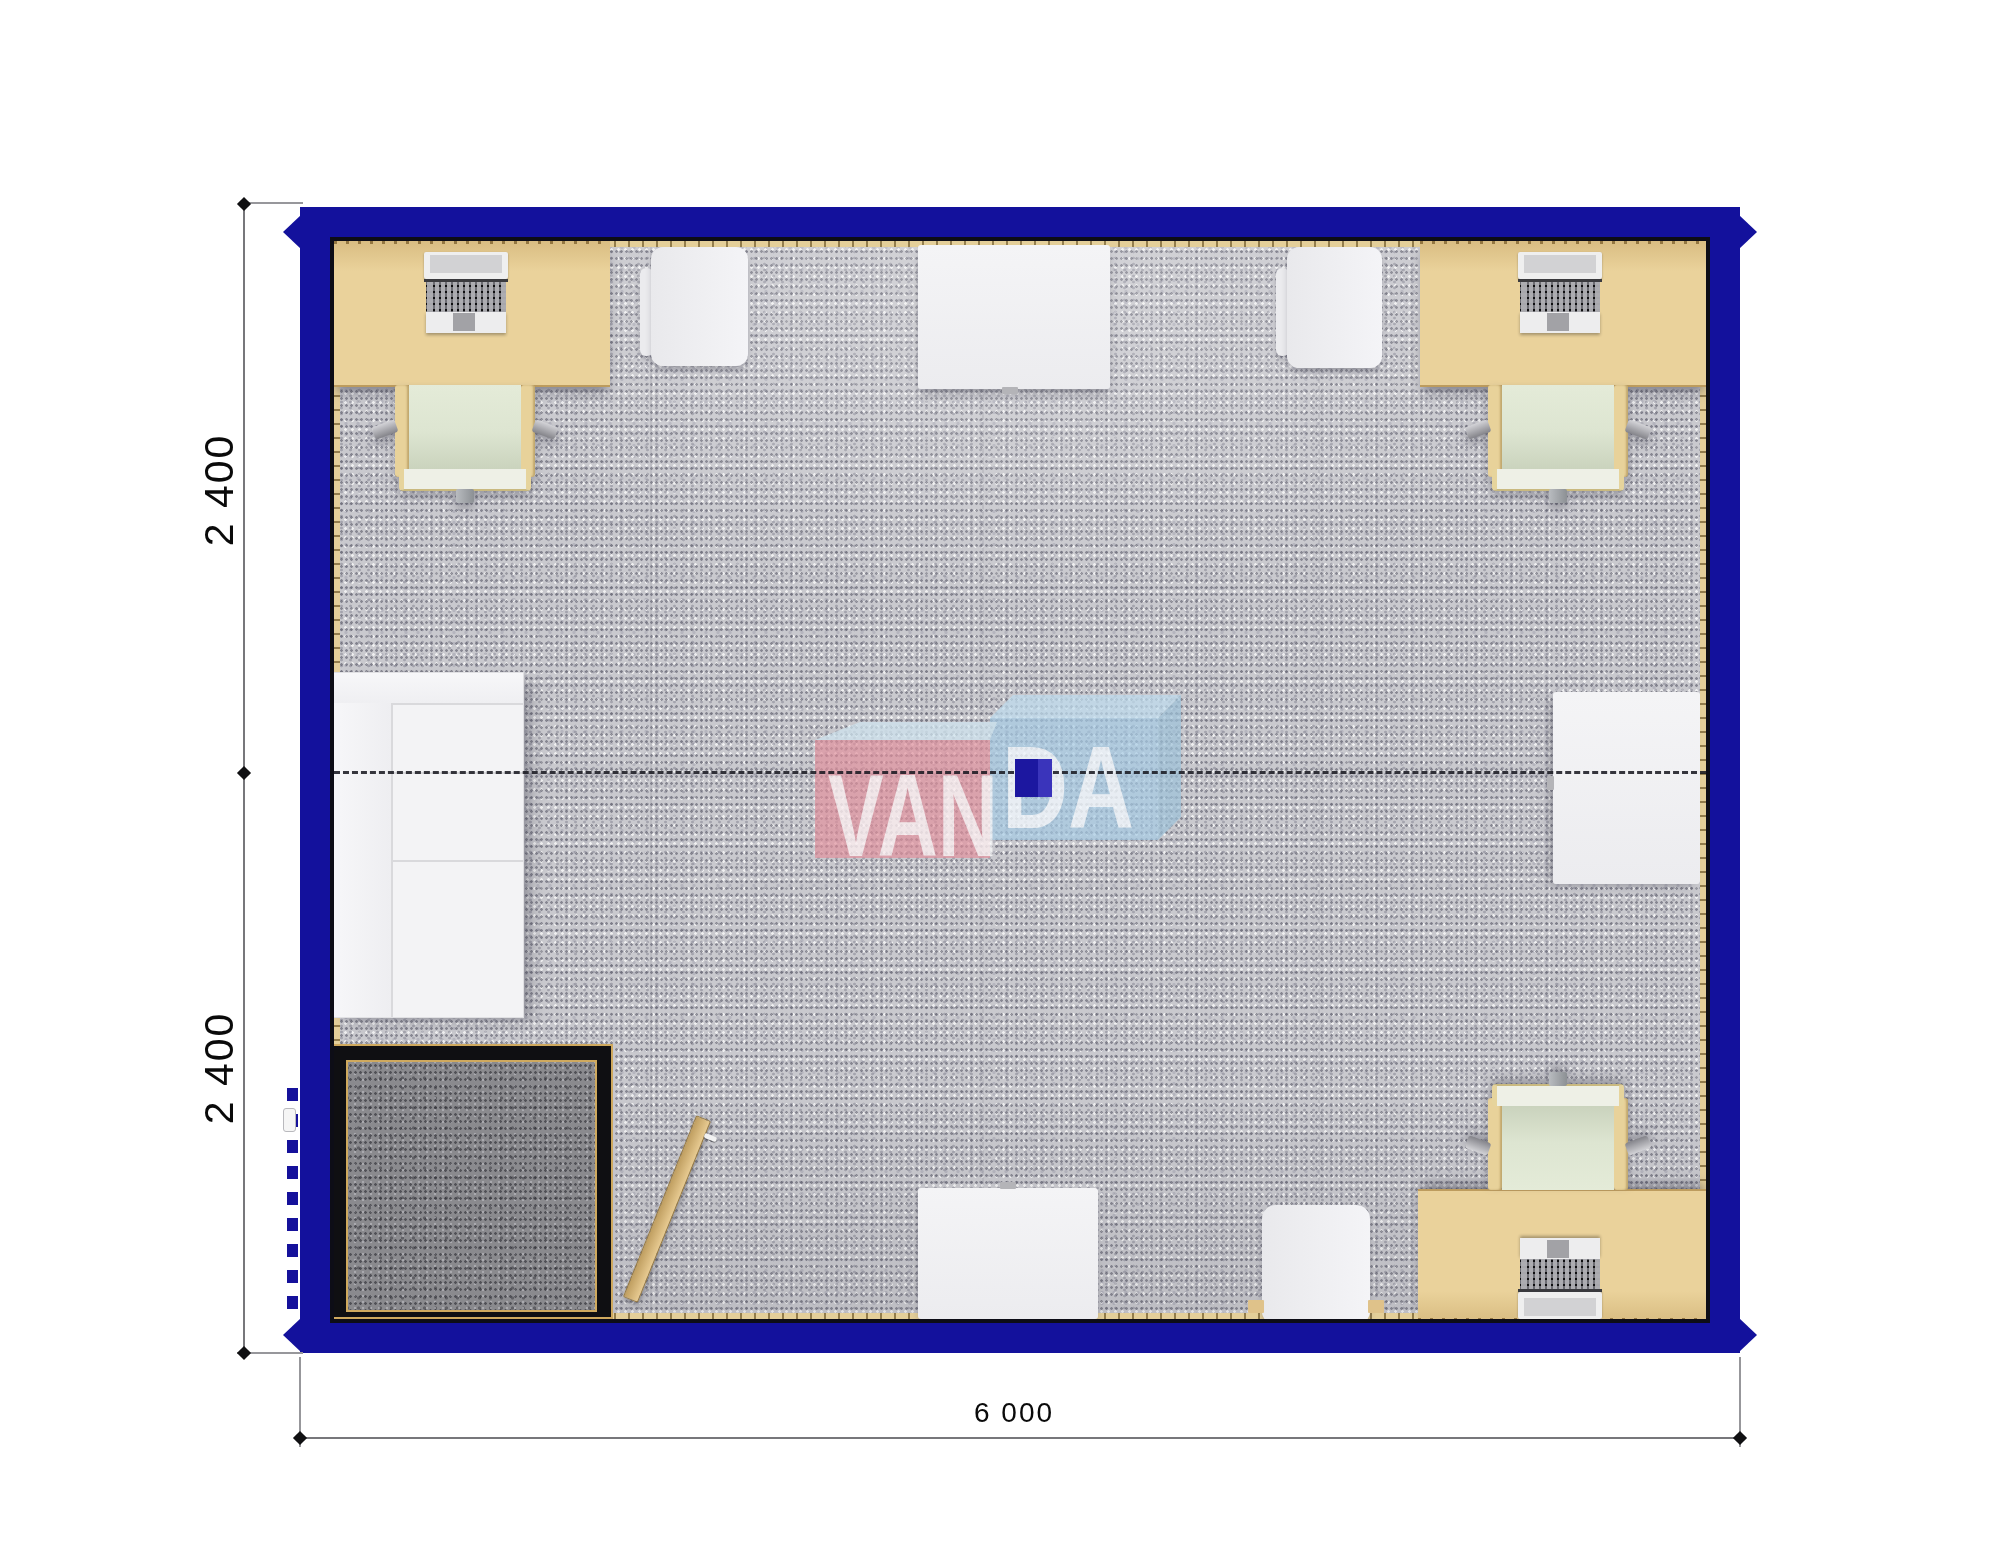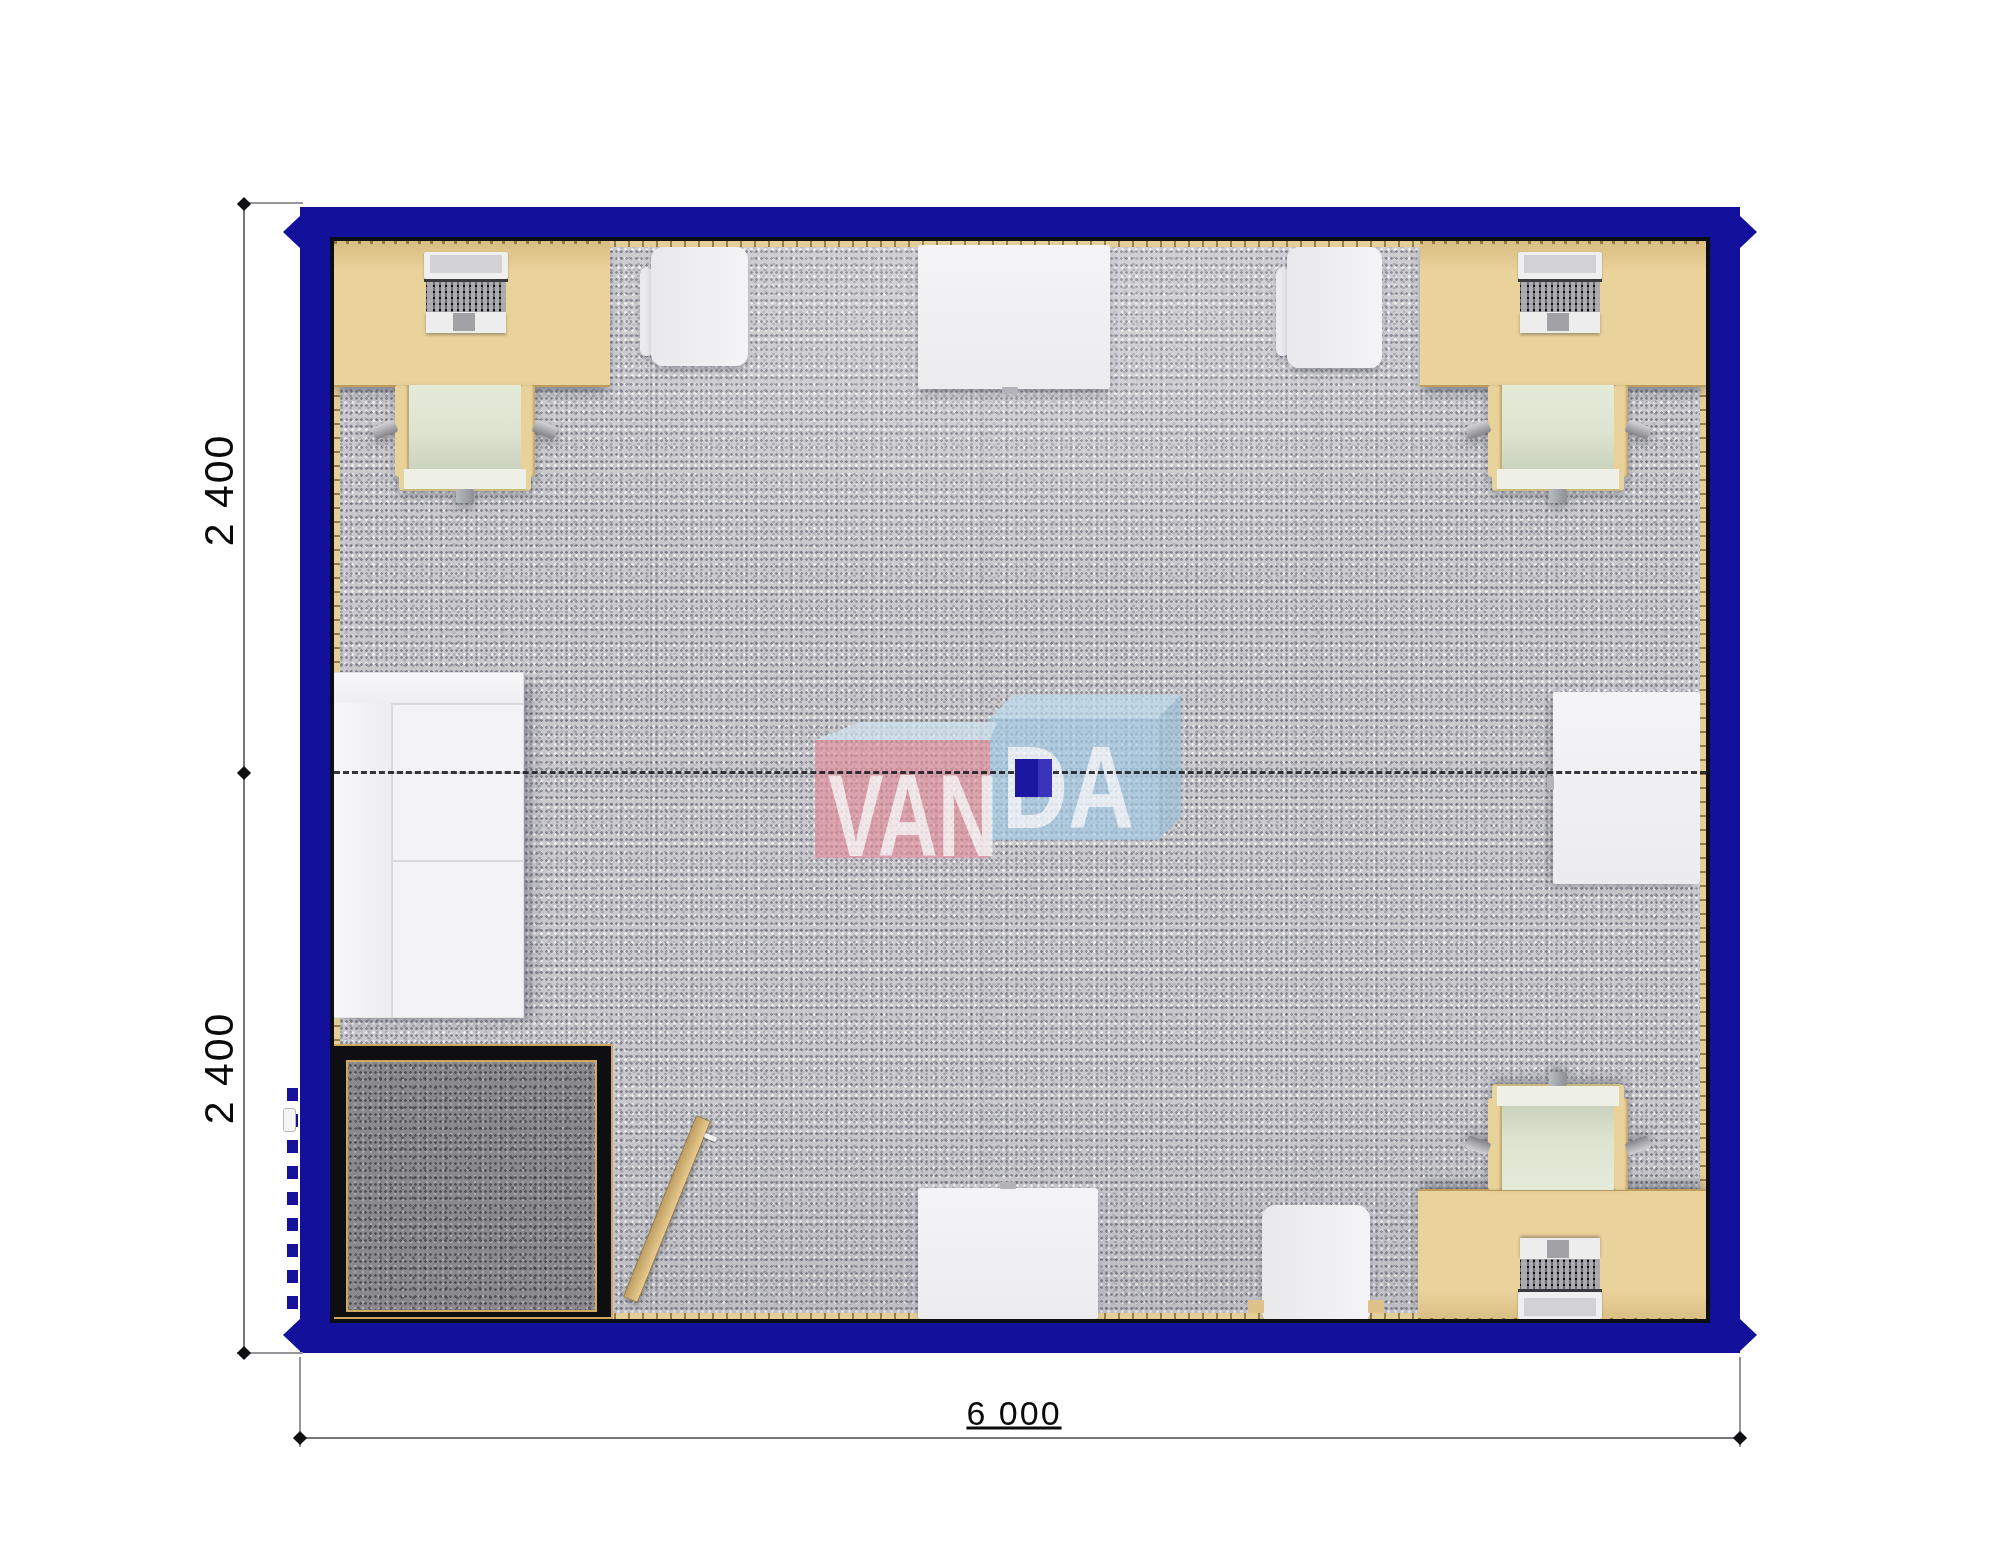--- a/index.html
+++ b/index.html
@@ -110,21 +110,21 @@
   .joint-dash{left:334px;top:771px;width:1372px;height:0;border-top:3px dashed rgba(20,20,28,.85);z-index:40;}
   .navy-box{left:1015px;top:759px;width:37px;height:38px;z-index:45;
     background:linear-gradient(90deg,#1c17a0 62%,#3a34bb 62%);}
 
   
   .dim-line{background:#77777b;z-index:60;}
   .dim-ext{background:#97979b;z-index:60;}
   .dim-tick{width:10px;height:10px;background:#101012;transform:rotate(45deg);z-index:61;}
   .dim-text{color:#0a0a0a;font-size:41px;letter-spacing:2px;z-index:61;white-space:nowrap;}
   .dim-text.rot{transform:translate(-50%,-50%) rotate(-90deg);}
-  .dim-text.hor{transform:translate(-50%,-50%);font-size:34px;text-decoration:underline;}
+  .dim-text.hor{transform:translate(-50%,-50%);font-size:28px;}
 </style>
 </head>
 <body>
 
 <div class="stage">
 
   <div class="abs floor"></div>
   <div class="abs seam" style="left:650px"></div>
   <div class="abs seam" style="left:982px"></div>
   <div class="abs seam" style="left:1318px"></div>

